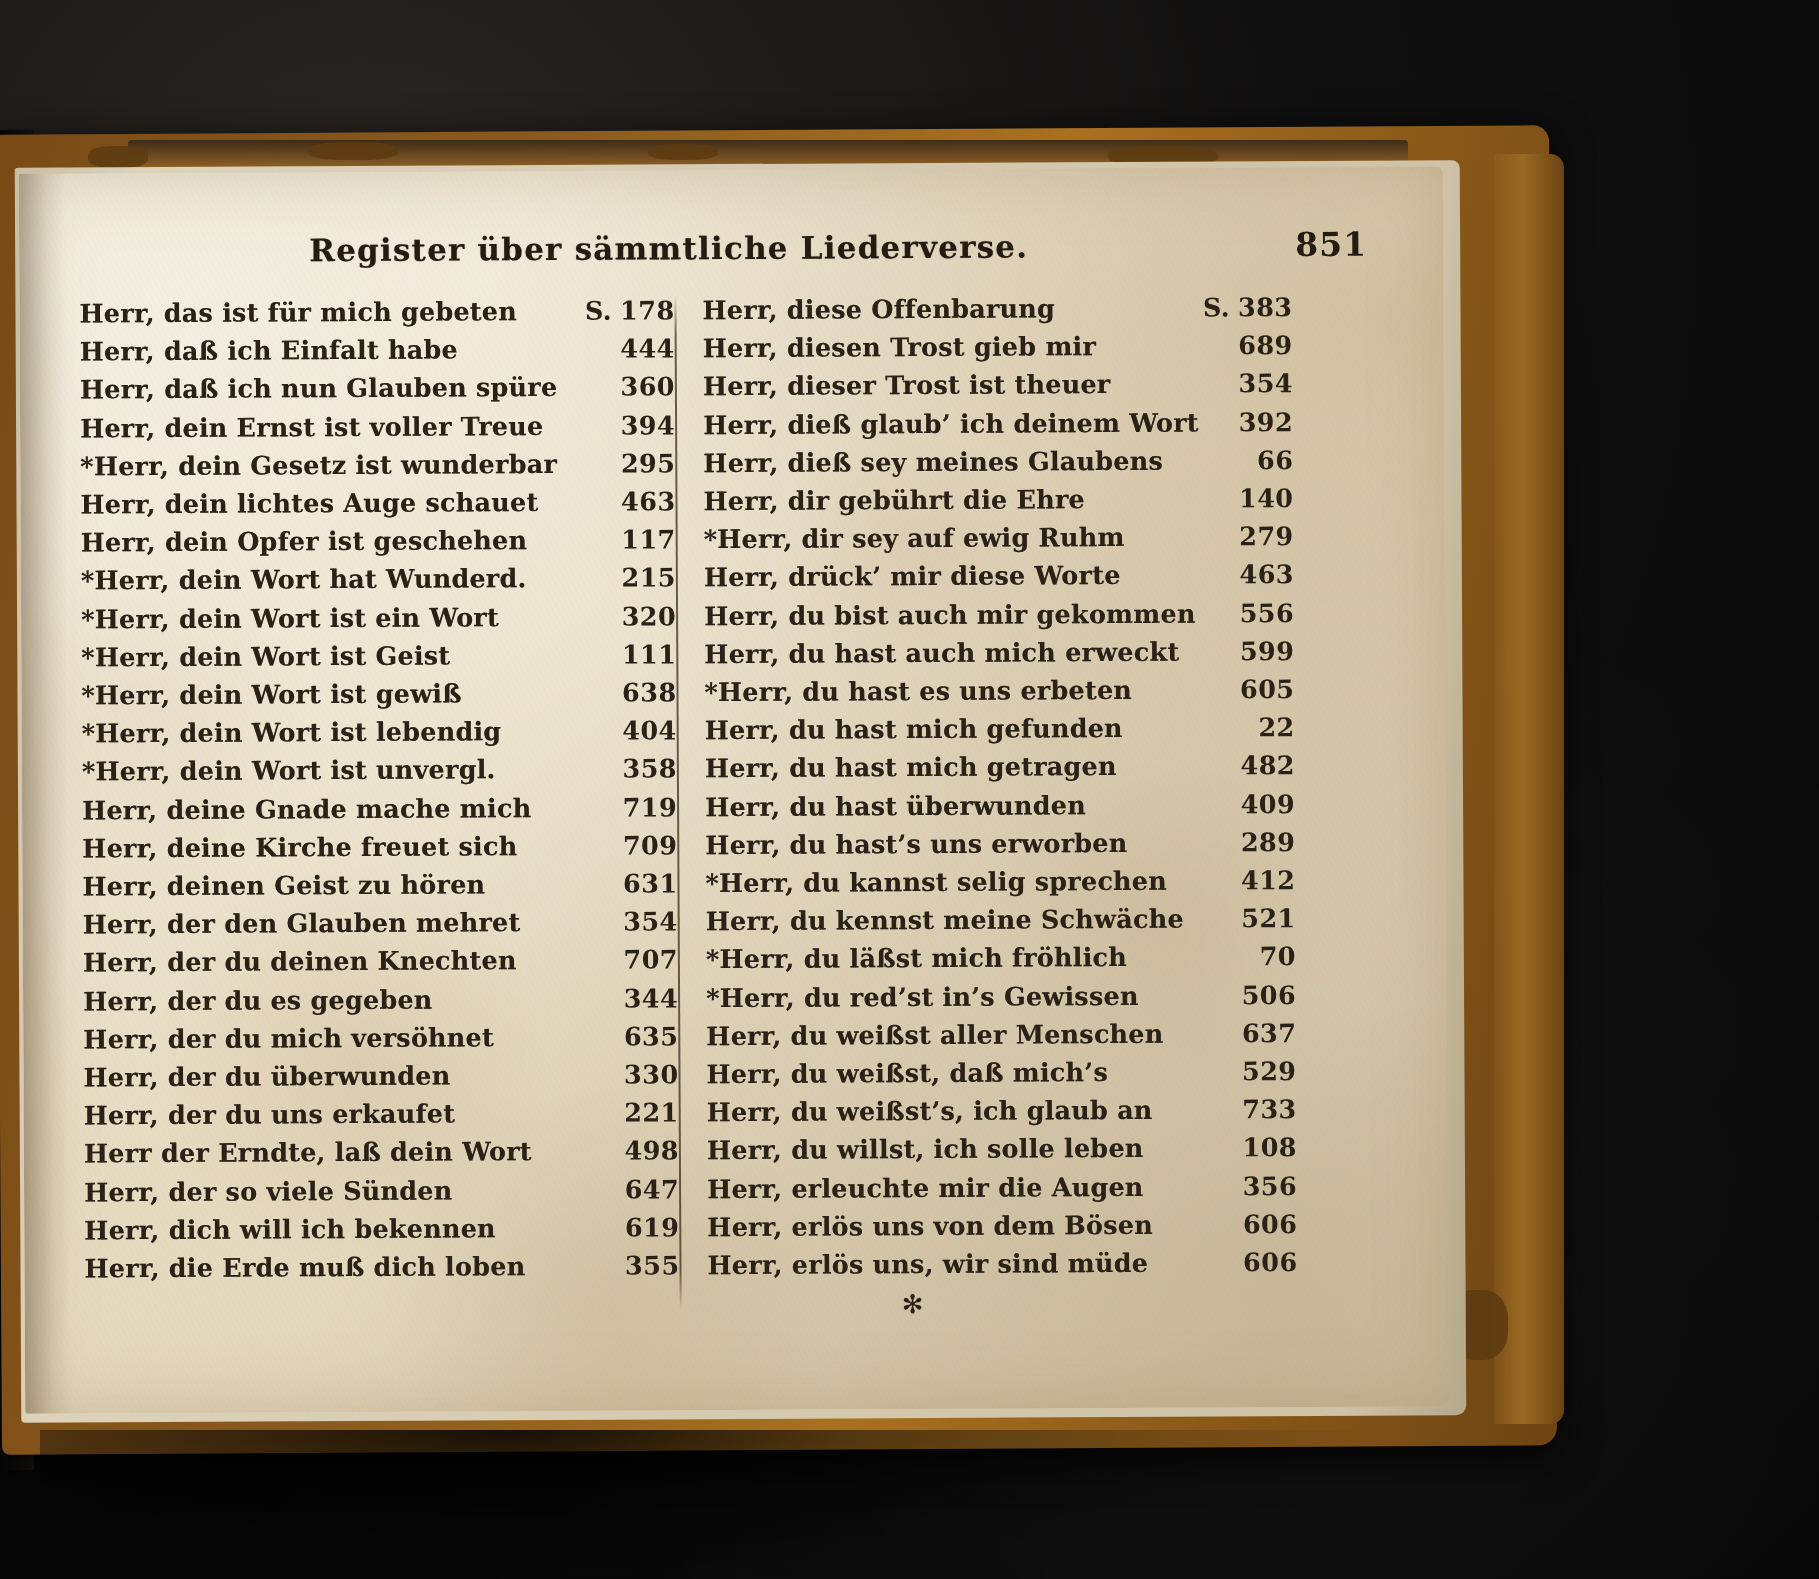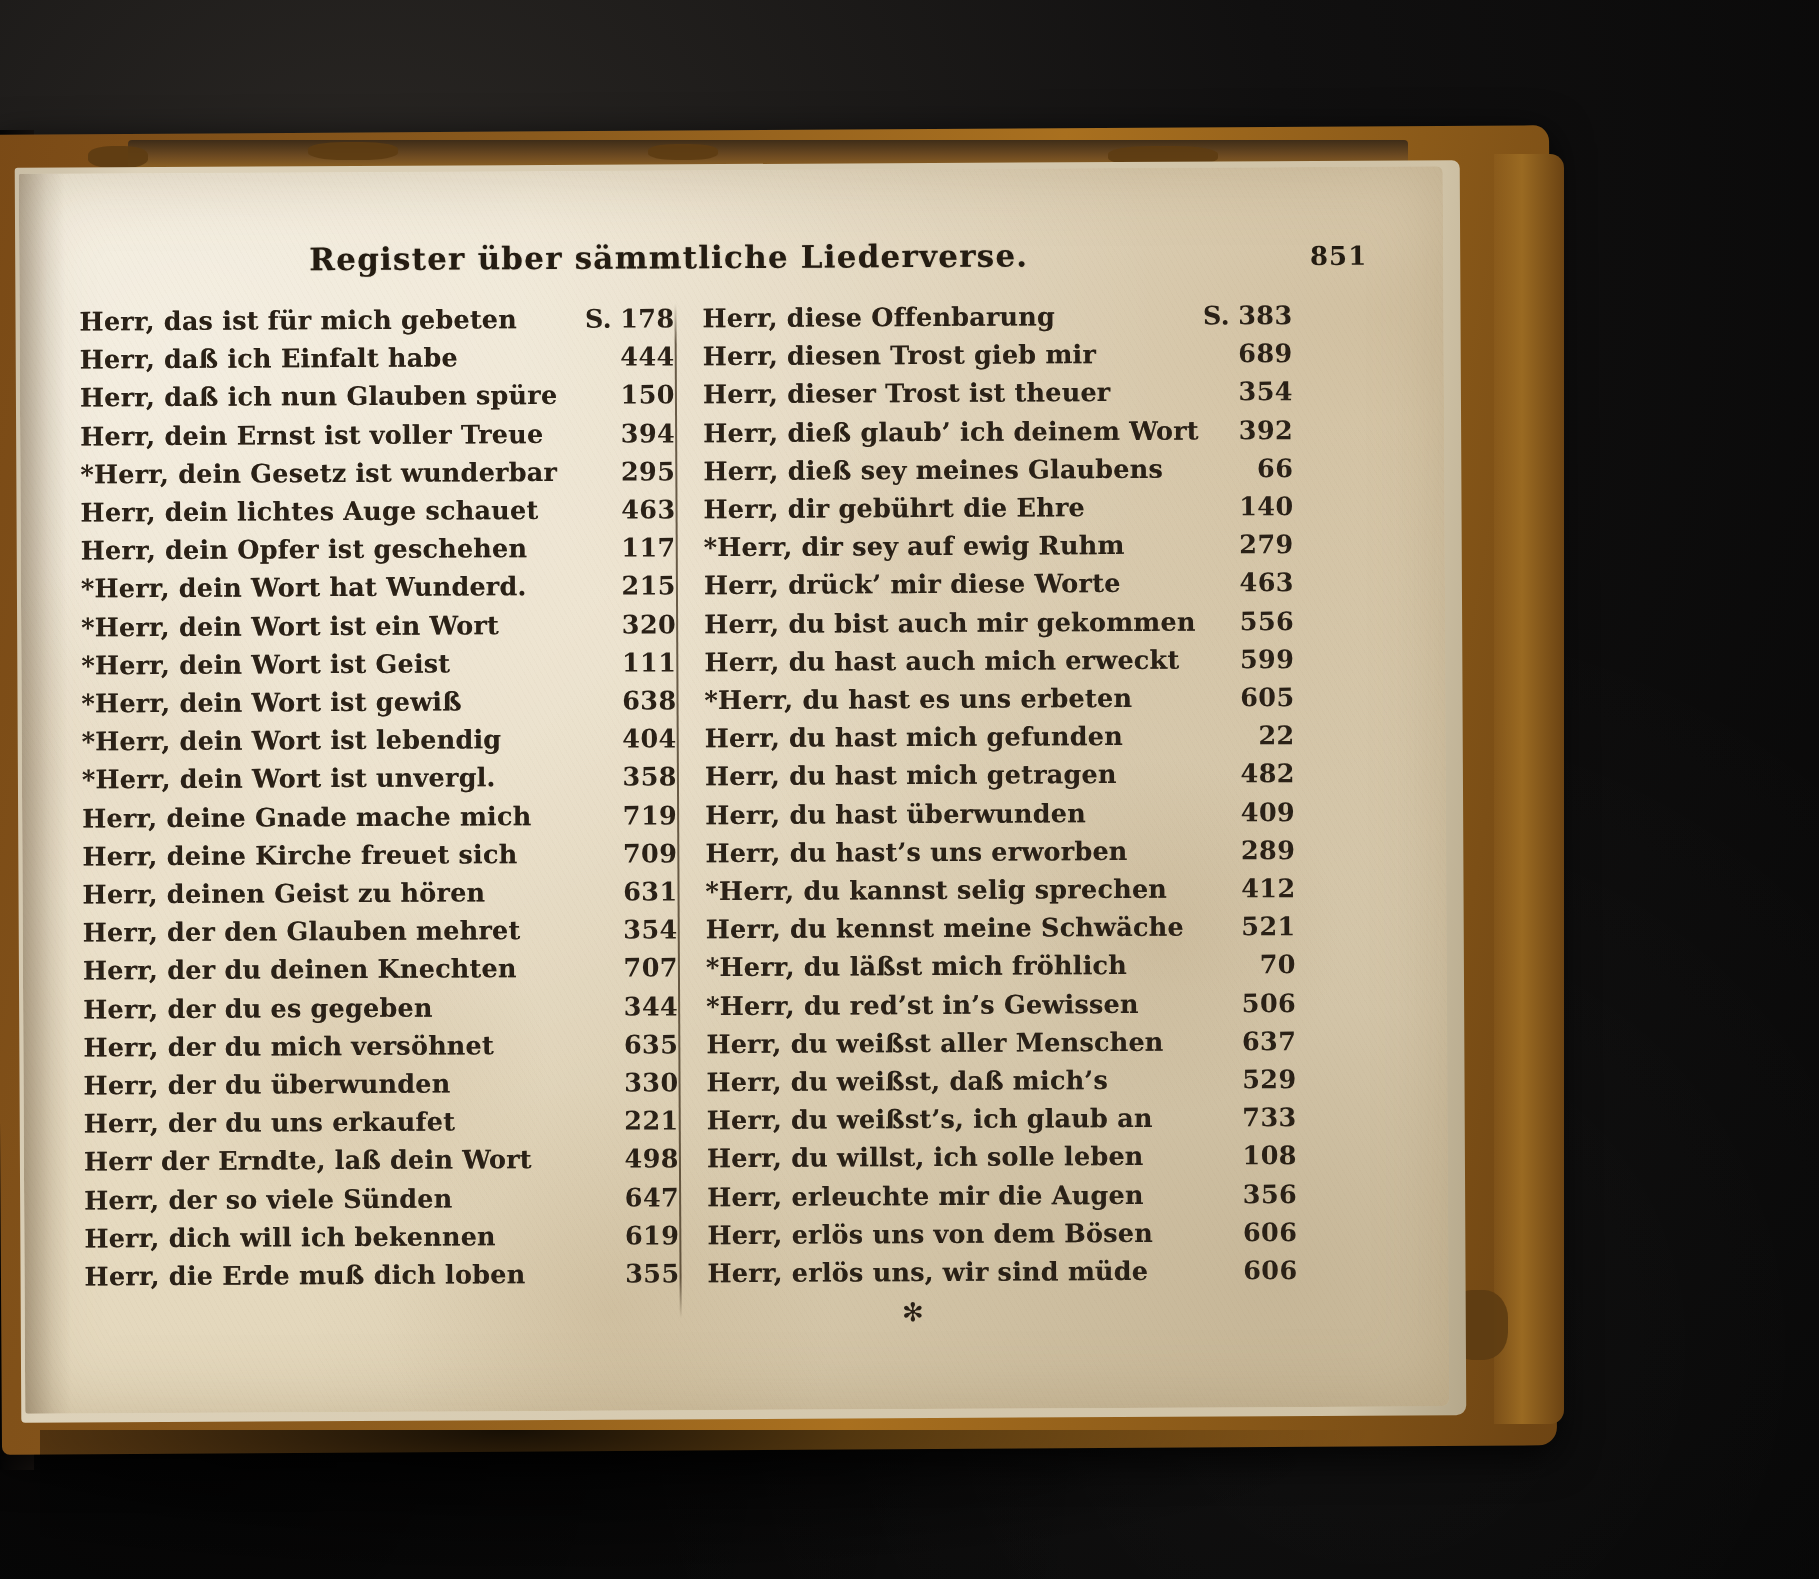--- a/index.html
+++ b/index.html
@@ -157,25 +157,24 @@
   }
   #running-title {
     font-size: 31px;
     color: #241c12;
     letter-spacing: 1.2px;
     font-weight: 700;
     text-shadow: 0 0 1px rgba(60,45,25,0.5);
     white-space: nowrap;
   }
   #page-number {
-    font-size: 26px;
+    font-size: 33px;
     color: #241c12;
     font-weight: 600;
     letter-spacing: 1px;
-    margin-top: 16px;
   }
 
   #columns {
     display: flex;
     margin-top: 24px;
   }
   .column {
     flex: 0 0 auto;
   }
   .col-left  { width: 595px; }
@@ -275,21 +274,21 @@
           <div class="entry">
               <span class="txt fraktur">Herr, das ist für mich gebeten</span>
               <span class="pg fraktur"><span class="sgl">S.</span><span>178</span></span>
             </div>
           <div class="entry">
               <span class="txt fraktur">Herr, daß ich Einfalt habe</span>
               <span class="pg fraktur"><span class="sgl"></span><span>444</span></span>
             </div>
           <div class="entry">
               <span class="txt fraktur">Herr, daß ich nun Glauben spüre</span>
-              <span class="pg fraktur"><span class="sgl"></span><span>150</span></span>
+              <span class="pg fraktur"><span class="sgl"></span><span>360</span></span>
             </div>
           <div class="entry">
               <span class="txt fraktur">Herr, dein Ernst ist voller Treue</span>
               <span class="pg fraktur"><span class="sgl"></span><span>394</span></span>
             </div>
           <div class="entry">
               <span class="txt fraktur">*Herr, dein Gesetz ist wunderbar</span>
               <span class="pg fraktur"><span class="sgl"></span><span>295</span></span>
             </div>
           <div class="entry">

